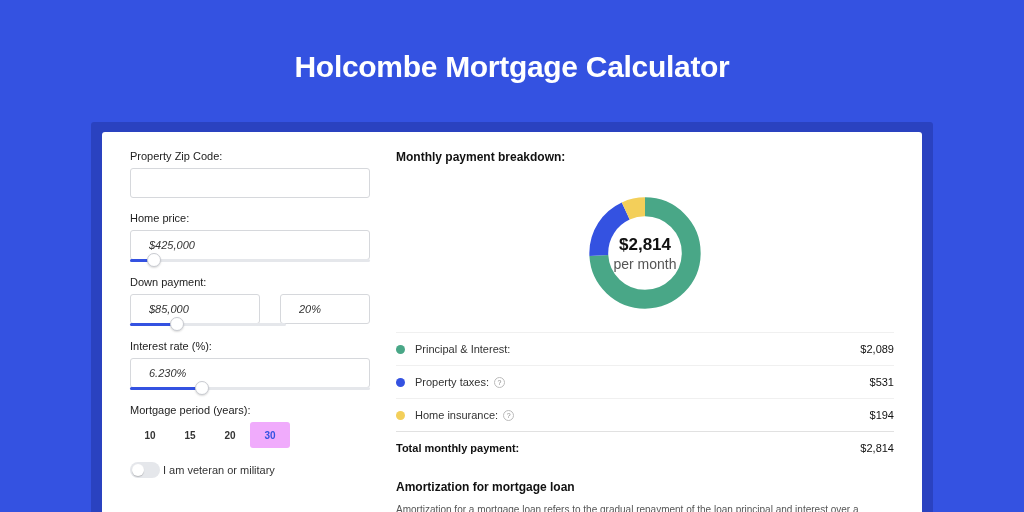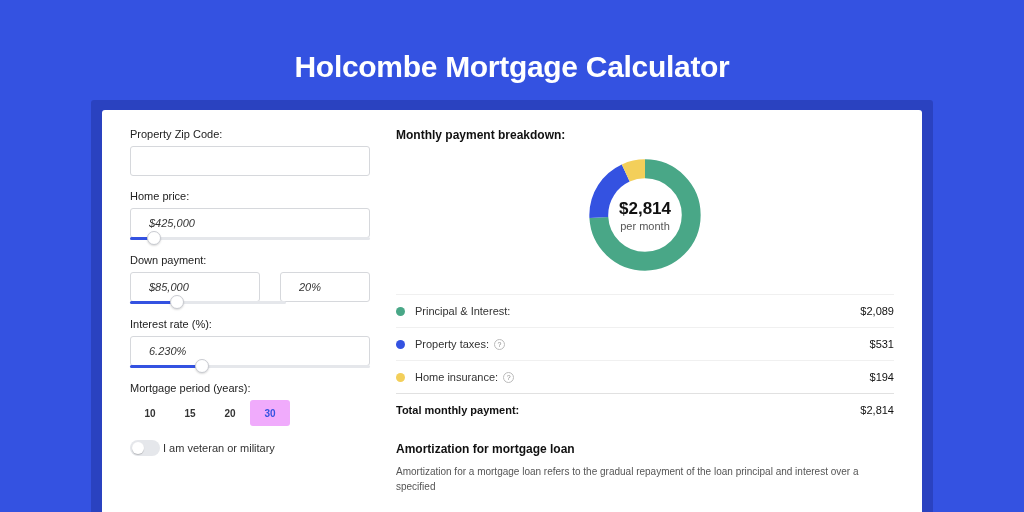--- a/index.html
+++ b/index.html
@@ -1,45 +1,45 @@
 <!DOCTYPE html>
 <html><head>
 <meta charset="utf-8">
 <style>
   * { box-sizing: border-box; margin: 0; padding: 0; }
   html, body { width: 1024px; height: 512px; overflow: hidden; font-family: -apple-system, BlinkMacSystemFont, "Segoe UI", Arial, sans-serif; }
   body { background: #3452e1; }
-  .hero-title { text-align: center; color: #fff; font-size: 30px; font-weight: 700; padding-top: 50px; padding-bottom: 16px; letter-spacing: -0.3px; }
+  .hero-title { text-align: center; color: #fff; font-size: 30px; font-weight: 700; padding-top: 50px; padding-bottom: 38px; letter-spacing: -0.3px; }
   .panel-shadow { width: 842px; margin: 0 auto; background: #2a42c0; border-radius: 3px 3px 0 0; padding-top: 10px; }
   .panel { background: #fff; width: 820px; margin: 0 auto; border-radius: 3px 3px 0 0; padding: 18px 28px 0 28px; height: 420px; display: flex; gap: 26px; }
   .left { width: 240px; flex-shrink: 0; }
   .right { flex: 1; }
   .field { margin-bottom: 14px; }
   .label { font-size: 11px; color: #222; margin-bottom: 6px; display: block; }
   .input { width: 100%; height: 30px; border: 1px solid #d6d8dc; border-radius: 3px; padding: 0 18px; font-size: 11px; color: #333; background: #fff; font-style: italic; }
   .input-row { display: flex; gap: 20px; }
   .input-row .input:first-child { flex: 1; }
   .input-row .input:last-child { width: 90px; flex-shrink: 0; }
   .slider-track { position: relative; height: 3px; background: #e5e7eb; margin-top: -1px; border-radius: 2px; }
   .slider-fill { position: absolute; left: 0; top: 0; height: 3px; background: #3452e1; border-radius: 2px; }
   .slider-thumb { position: absolute; top: -6px; width: 14px; height: 14px; background: #fff; border: 1px solid #c9cbd1; border-radius: 50%; box-shadow: 0 1px 2px rgba(0,0,0,0.15); margin-left: -7px; }
   .period-row { display: flex; gap: 0; }
   .period-btn { width: 40px; height: 26px; font-size: 10px; font-weight: 600; color: #333; background: transparent; border: none; border-radius: 3px; cursor: pointer; }
   .period-btn.active { background: #f0abfc; color: #3452e1; }
   .toggle-row { display: flex; align-items: center; gap: 3px; margin-top: 14px; }
   .toggle { width: 30px; height: 16px; background: #e5e7eb; border-radius: 10px; position: relative; }
   .toggle-knob { position: absolute; left: 2px; top: 2px; width: 12px; height: 12px; background: #fff; border-radius: 50%; box-shadow: 0 1px 1px rgba(0,0,0,0.2); }
   .toggle-label { font-size: 11px; color: #333; }
-  .section-title { font-size: 12px; font-weight: 700; color: #111; margin-bottom: 12px; }
+  .section-title { font-size: 12px; font-weight: 700; color: #111; margin-bottom: 28px; }
   .donut-wrap { display: flex; justify-content: center; margin: 4px 0 18px; }
   .donut { position: relative; width: 122px; height: 122px; }
   .donut svg { width: 122px; height: 122px; transform: rotate(-90deg); }
   .donut-center { position: absolute; inset: 0; display: flex; flex-direction: column; align-items: center; justify-content: center; }
   .donut-amount { font-size: 17px; font-weight: 700; color: #111; }
-  .donut-sub { font-size: 11px; color: #555; margin-top: 1px; }
+  .donut-sub { font-size: 14px; color: #555; margin-top: 1px; }
   .legend { border-top: 1px solid #f0f0f0; }
   .legend-row { display: flex; align-items: center; padding: 10px 0; font-size: 11px; border-bottom: 1px solid #f0f0f0; }
   .legend-row:last-of-type { border-bottom: 1px solid #e1e1e1; }
   .dot { width: 9px; height: 9px; border-radius: 50%; margin-right: 10px; flex-shrink: 0; }
   .legend-label { flex: 1; color: #333; display: flex; align-items: center; gap: 5px; }
   .legend-val { color: #111; font-weight: 400; }
   .info-icon { width: 11px; height: 11px; border: 1px solid #bbb; border-radius: 50%; display: inline-flex; align-items: center; justify-content: center; font-size: 7px; color: #888; }
   .total-row { display: flex; padding: 10px 0 14px; font-size: 11px; font-weight: 700; }
   .total-row .legend-label { color: #111; }
   .amort-title { font-size: 12px; font-weight: 700; color: #111; margin: 12px 0 8px; }

